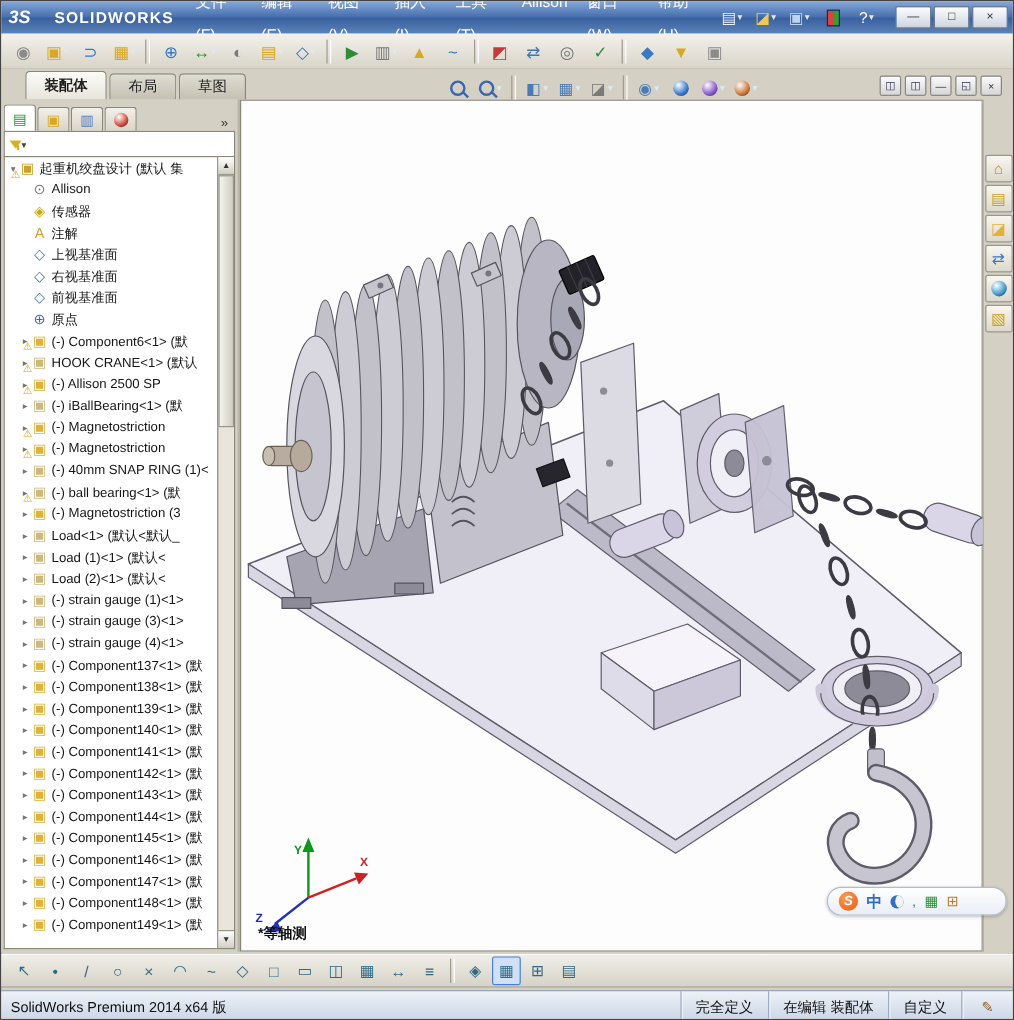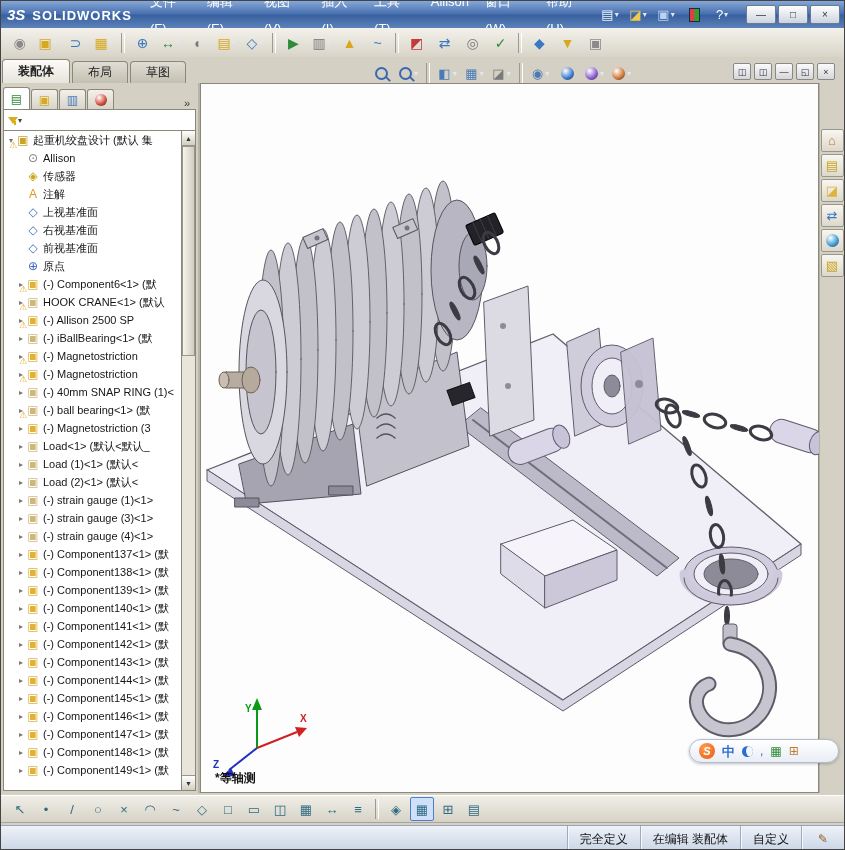--- a/index.html
+++ b/index.html
@@ -3,21 +3,21 @@
 <meta charset="utf-8">
 <style>
   html,body{margin:0;padding:0;background:#888;}
   .app{position:relative;width:845px;height:850px;overflow:hidden;
        font-family:"Liberation Sans","DejaVu Sans",sans-serif;font-size:12px;
        background:#d4d0c4;border:1px solid #444;box-sizing:border-box;}
   
   .titlebar{position:absolute;left:0;top:0;right:0;height:27px;
     background:linear-gradient(180deg,#86a8d8,#4870b0 48%,#38609e 52%,#5c82ba);
     display:flex;align-items:center;color:#fff;}
-  .logo{display:flex;align-items:baseline;gap:7px;padding:0 10px 0 6px;}
+  .logo{display:flex;align-items:baseline;gap:20px;padding:0 10px 0 6px;}
   .logo-mark{font-style:italic;font-weight:bold;font-size:15px;}
   .logo-text{font-weight:bold;font-size:13px;letter-spacing:1px;}
   .menu{padding:12px 8px;line-height:27px;font-size:13px;cursor:default;}
   .quick{margin-left:auto;display:flex;align-items:center;}
   .qbtn{height:21px;min-width:22px;padding:0 2px;display:flex;align-items:center;justify-content:center;gap:1px;border:1px solid transparent;border-radius:2px;}
   .qbtn .g{font-size:13px;line-height:1;}
   .dd{font-size:8px;color:#dfe8f5;}
   .bars{width:9px;height:12px;border:1px solid #1a2a44;background:linear-gradient(90deg,#e04040 45%,#30a030 55%);}
   .winbtns{display:flex;margin:0 4px 0 8px;}
   .wb{width:28px;height:17px;margin-left:2px;background:linear-gradient(#fdfdfd,#cdd4e0);
@@ -25,21 +25,21 @@
       display:flex;align-items:center;justify-content:center;}
   
   .toolbar2{position:absolute;left:0;top:27px;right:0;height:29px;
     background:linear-gradient(#f3f1eb,#d8d4c8);border-bottom:1px solid #a8a49a;
     display:flex;align-items:center;padding:0 5px;gap:1px;}
   .tbtn{width:25px;height:24px;display:flex;align-items:center;justify-content:center;gap:1px;border:1px solid transparent;border-radius:2px;}
   .tbtn .g{font-size:14px;line-height:1;}
   .vsep{width:2px;height:20px;border-left:1px solid #9e9a8e;border-right:1px solid #fff;margin:0 3px;}
   
   .tabsrow{position:absolute;left:0;top:56px;right:0;height:26px;background:#d4d0c4;
-    display:flex;align-items:flex-end;padding-left:1px;}
+    display:flex;align-items:flex-end;padding-left:20px;}
   .tab{height:21px;line-height:21px;padding:0 15px;font-size:12px;color:#222;
     background:linear-gradient(#e0ddd4,#c4c0b2);border:1px solid #8a877b;border-bottom:none;
     border-radius:4px 4px 0 0;margin-right:2px;}
   .tab.active{background:linear-gradient(#fcfbf7,#e7e4db);font-weight:bold;height:23px;line-height:23px;}
   
   .headsup{position:absolute;left:368px;top:61px;height:22px;display:flex;align-items:center;gap:2px;z-index:6;}
   .hbtn{height:20px;min-width:19px;padding:0 2px;display:flex;align-items:center;justify-content:center;gap:2px;border:1px solid transparent;border-radius:2px;}
   .hbtn .g{font-size:13px;line-height:1;}
   .mag{width:9px;height:9px;border:2px solid #3a66b0;border-radius:50%;position:relative;}
   .mag::after{content:"";position:absolute;width:6px;height:2px;background:#3a66b0;transform:rotate(45deg);right:-5px;bottom:-2px;}
@@ -693,20 +693,21 @@
       <div class="skbtn">↔</div>
       <div class="skbtn">≡</div>
       <div class="vsep"></div>
       <div class="skbtn">◈</div>
       <div class="skbtn active">▦</div>
       <div class="skbtn">⊞</div>
       <div class="skbtn">▤</div>
     </div>
 
   <div class="statusbar">
+    <span class="status-left">SolidWorks Premium 2014 x64 版</span>
     <div class="status-cells">
         <div class="scell">完全定义</div>
         <div class="scell">在编辑 装配体</div>
         <div class="scell">自定义</div>
         <div class="scell sicon">✎</div>
       </div>
   </div>
 
 </div>
 

